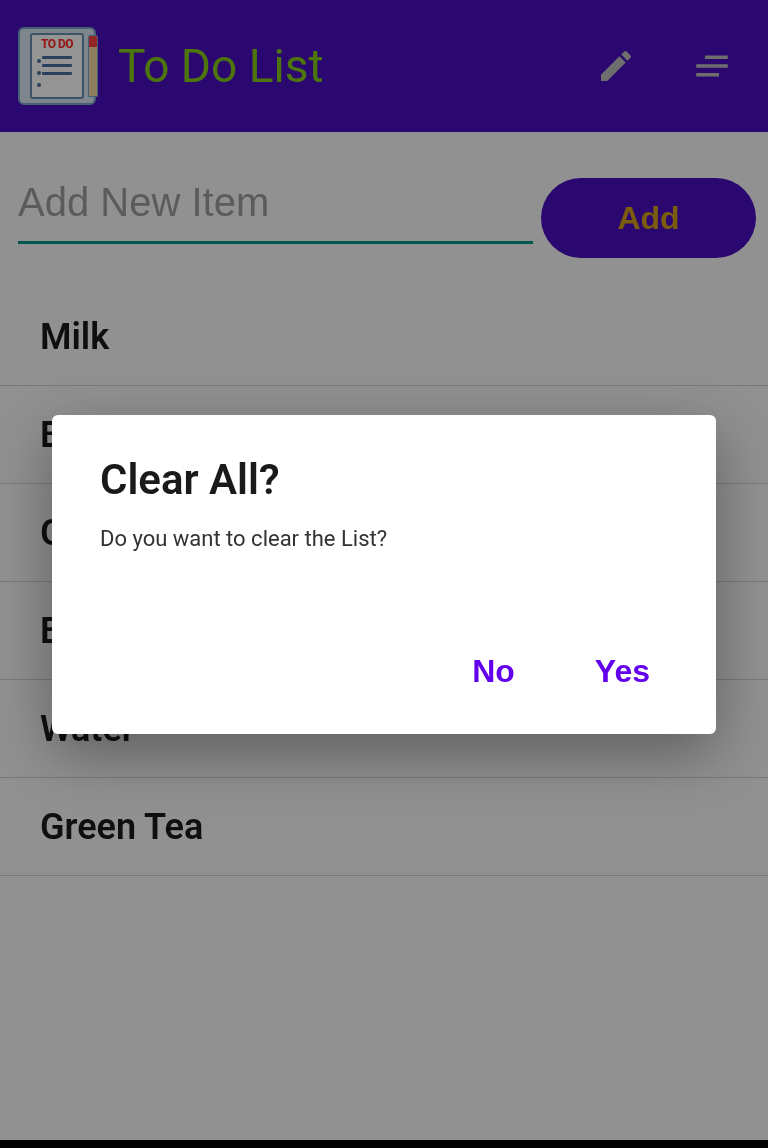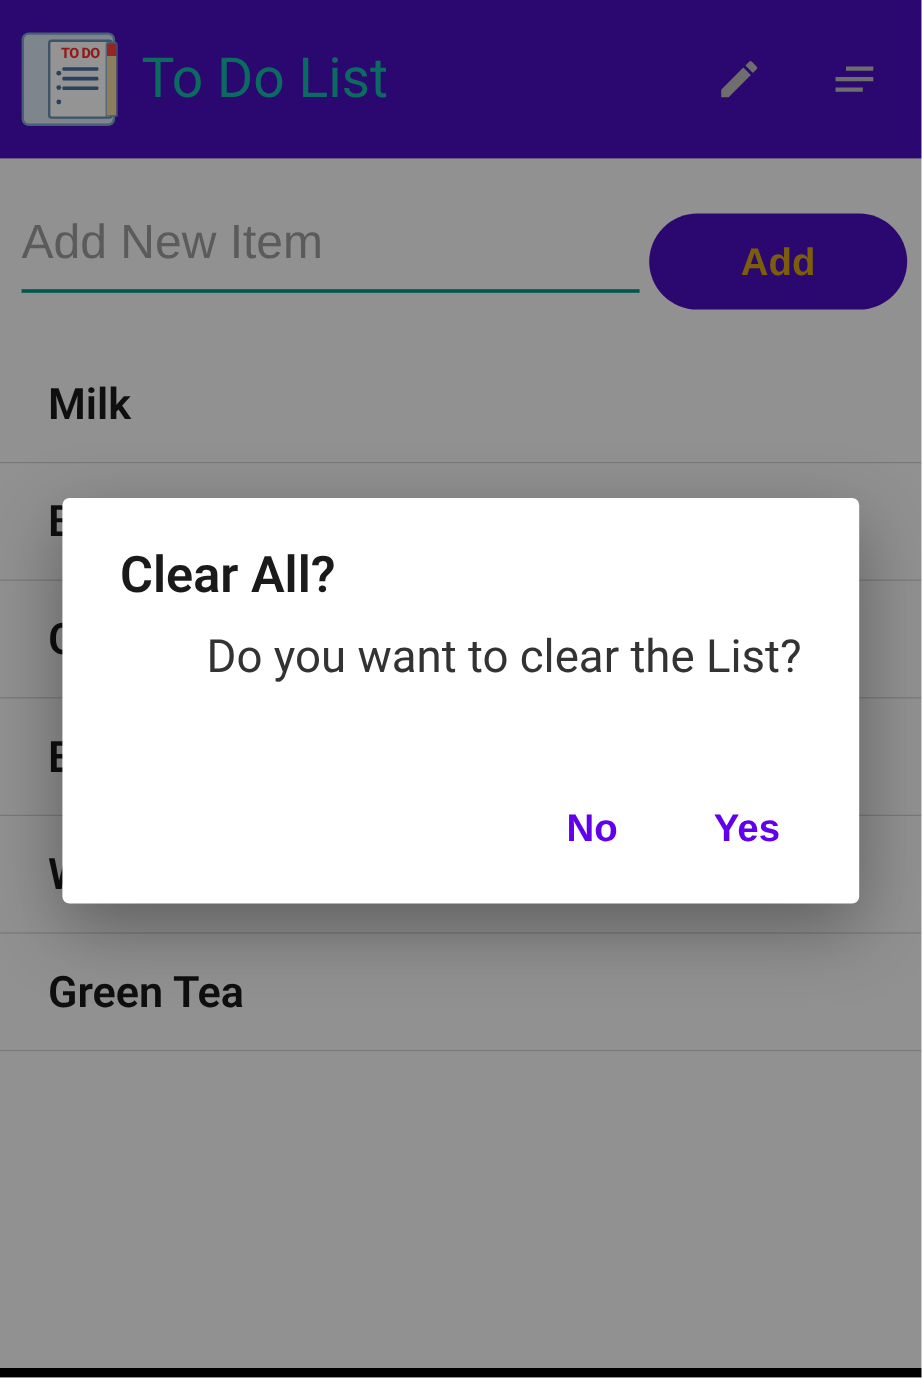--- a/index.html
+++ b/index.html
@@ -11,21 +11,21 @@
     height: 132px;
     background: #4b0fbf;
     display: flex;
     align-items: center;
     padding: 0 18px;
   }
   .app-icon {
     width: 78px; height: 78px;
     background: #d9e6f2;
     border-radius: 6px;
-    display: flex; align-items: center; justify-content: flex-end;
+    display: flex; align-items: center; justify-content: center;
     position: relative;
     border: 2px solid #7aa6cc;
   }
   .app-icon-inner {
     position: relative;
     width: 54px; height: 66px;
     background: #ffffff;
     border: 2px solid #6a8fb0;
     border-radius: 3px;
     display: flex; flex-direction: column; align-items: center;
@@ -33,21 +33,21 @@
   }
   .app-icon-inner .todo-label { font-size: 12px; font-weight: 800; color: #ff2a2a; letter-spacing: -0.5px; }
   .app-icon-inner .line { width: 30px; height: 3px; background: #4a6fa0; margin-top: 5px; border-radius: 1px; }
   .app-icon-inner .dot { position: absolute; left: 5px; width: 4px; height: 4px; background: #4a6fa0; border-radius: 50%; }
   .app-icon-pencil {
     position: absolute; right: -4px; top: 6px; width: 10px; height: 62px;
     background: linear-gradient(#ff4040 0%, #ff4040 18%, #f3d9a0 18%, #f3d9a0 100%);
     border: 1px solid #7aa6cc; border-radius: 2px 2px 0 0;
   }
   .app-title {
-    color: #14b8a6;
+    color: #84cc16;
     font-size: 46px;
     font-weight: 400;
     margin-left: 22px;
     flex: 1;
   }
   .header-actions { display: flex; align-items: center; gap: 48px; margin-right: 14px; }
   .icon-btn { width: 48px; height: 48px; display: flex; align-items: center; justify-content: center; cursor: pointer; }
   .icon-btn svg { fill: #bdbdbd; }
 
   
@@ -104,21 +104,21 @@
     width: 664px;
     background: #ffffff;
     border-radius: 6px;
     padding: 40px 48px 24px 48px;
     box-shadow: 0 20px 60px rgba(0,0,0,0.35);
     position: absolute;
     left: 52px;
     top: 415px;
   }
   .dialog-title { font-size: 42px; font-weight: 600; color: #1a1a1a; }
-  .dialog-message { font-size: 38px; color: #333; margin-top: 22px; text-align: right; }
+  .dialog-message { font-size: 22px; color: #333; margin-top: 22px; }
   .dialog-actions {
     display: flex; justify-content: flex-end; gap: 72px;
     margin-top: 94px; padding-right: 14px; padding-bottom: 12px;
   }
   .dialog-btn {
     background: none; border: none;
     color: #6200ee;
     font-size: 32px;
     font-weight: 600;
     cursor: pointer;

